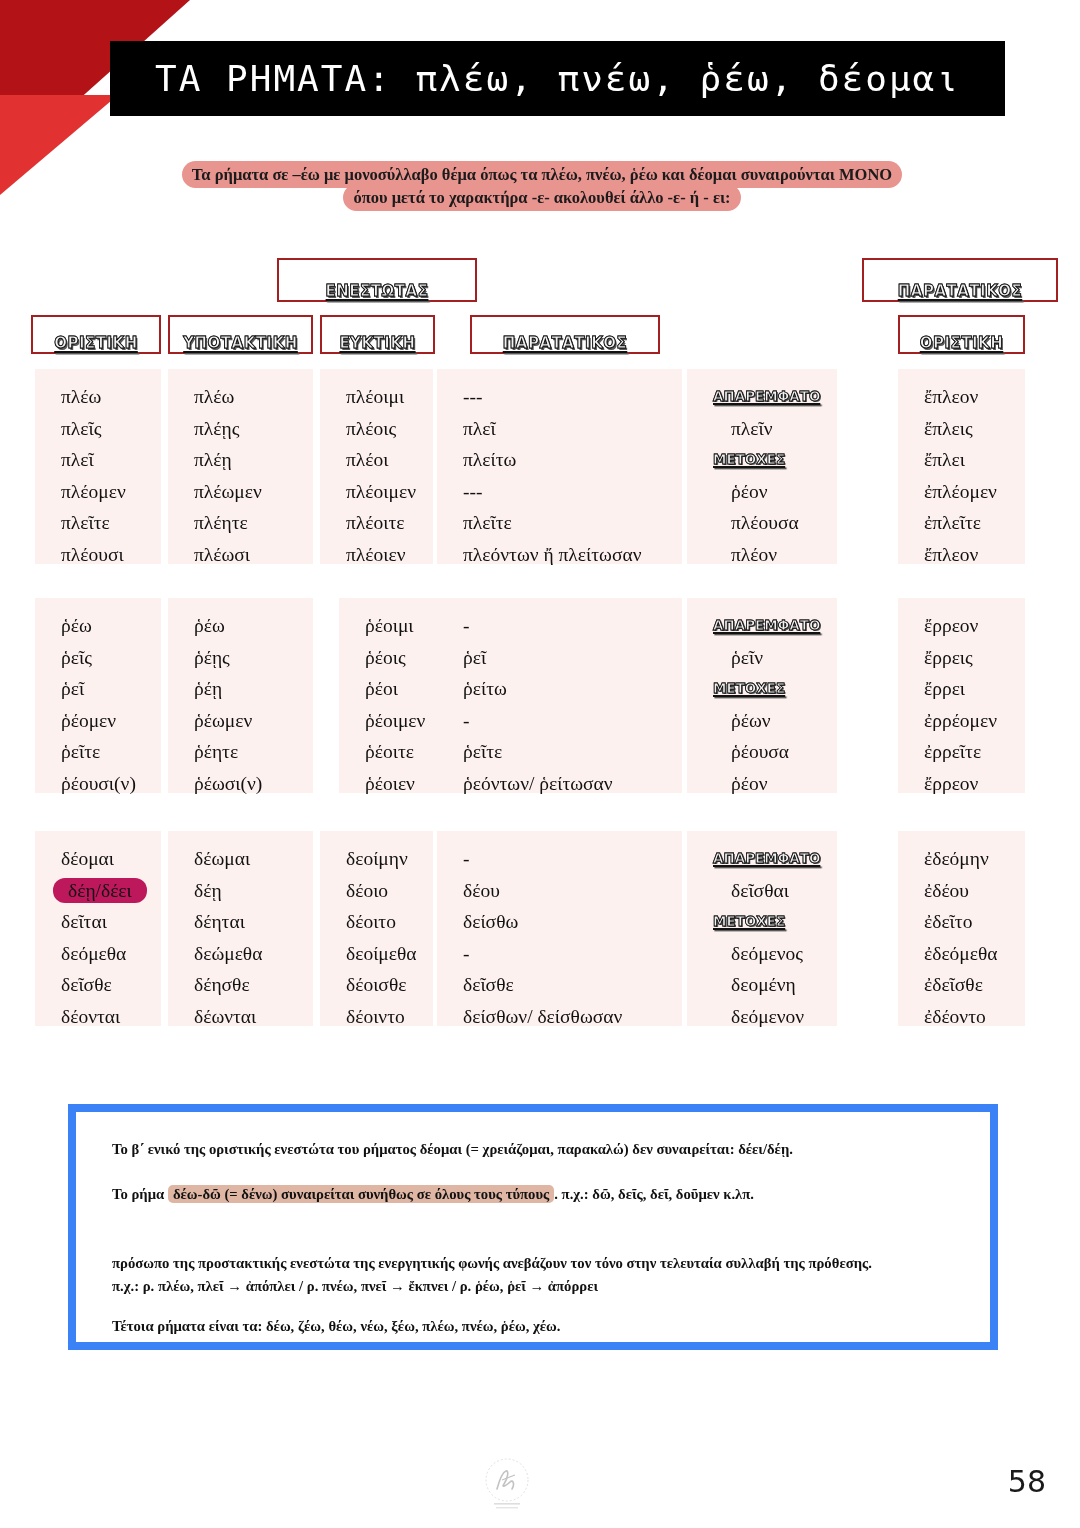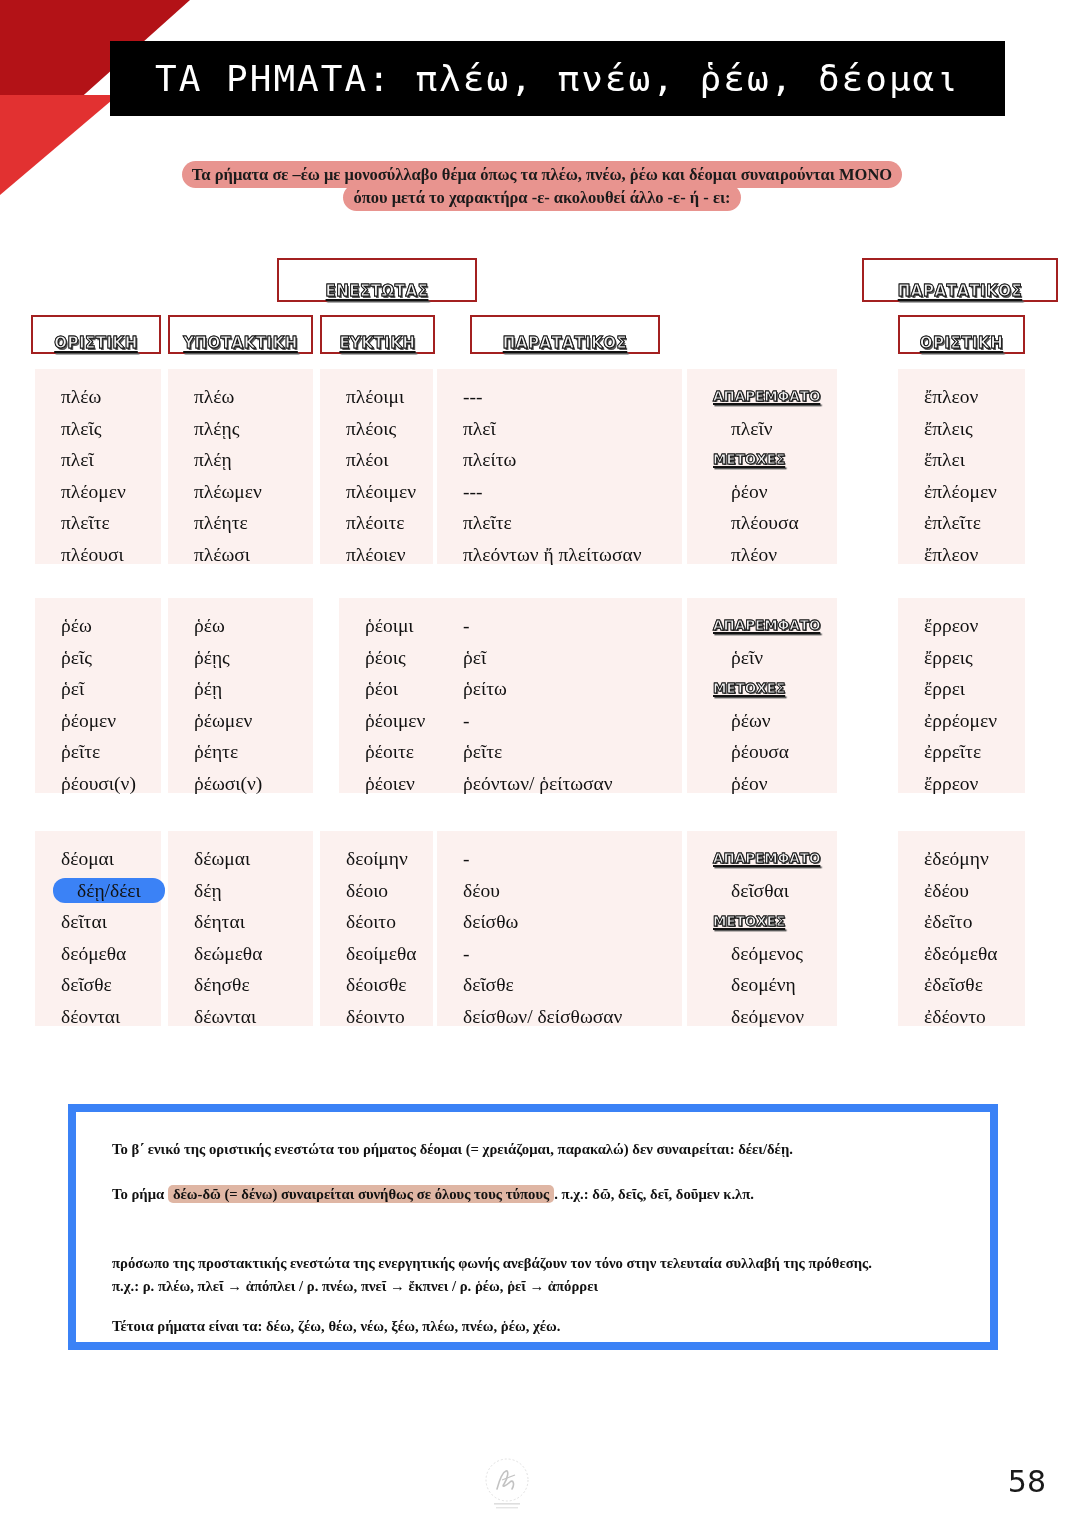--- a/index.html
+++ b/index.html
@@ -123,23 +123,23 @@
     text-decoration-thickness: 2px;
     -webkit-text-stroke: 0.85px #111111;
     text-shadow: 1.4px 1.4px 0 #5a5a5a;
     line-height: 31.5px;
     white-space: nowrap;
     padding-left: 26px;
   }
   .cell.inf .line { padding-left: 44px; }
 
   .hl-tan {
-    background: #3b82f6;
+    background: #be185d;
     border-radius: 12px;
-    padding: 2px 24px;
+    padding: 2px 15px;
     margin-left: -8px;
   }
 
   
   .notes {
     position: absolute;
     left: 68px; top: 1104px;
     width: 930px; height: 246px;
     border: 8px solid #3b82f6;
     background: #ffffff;

